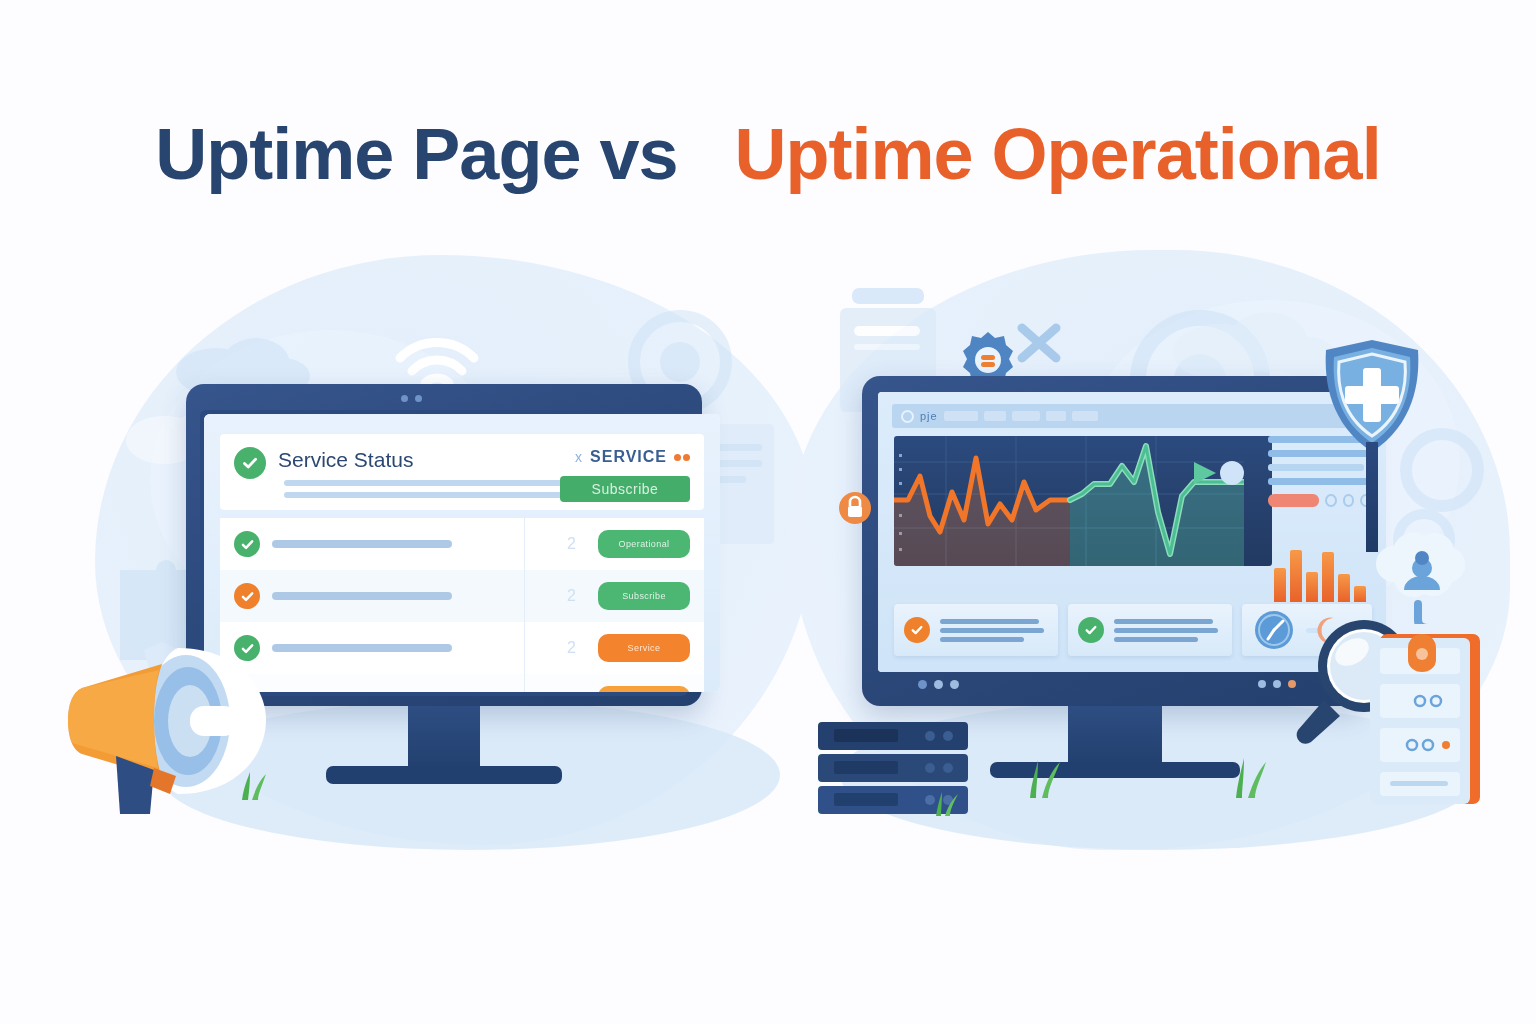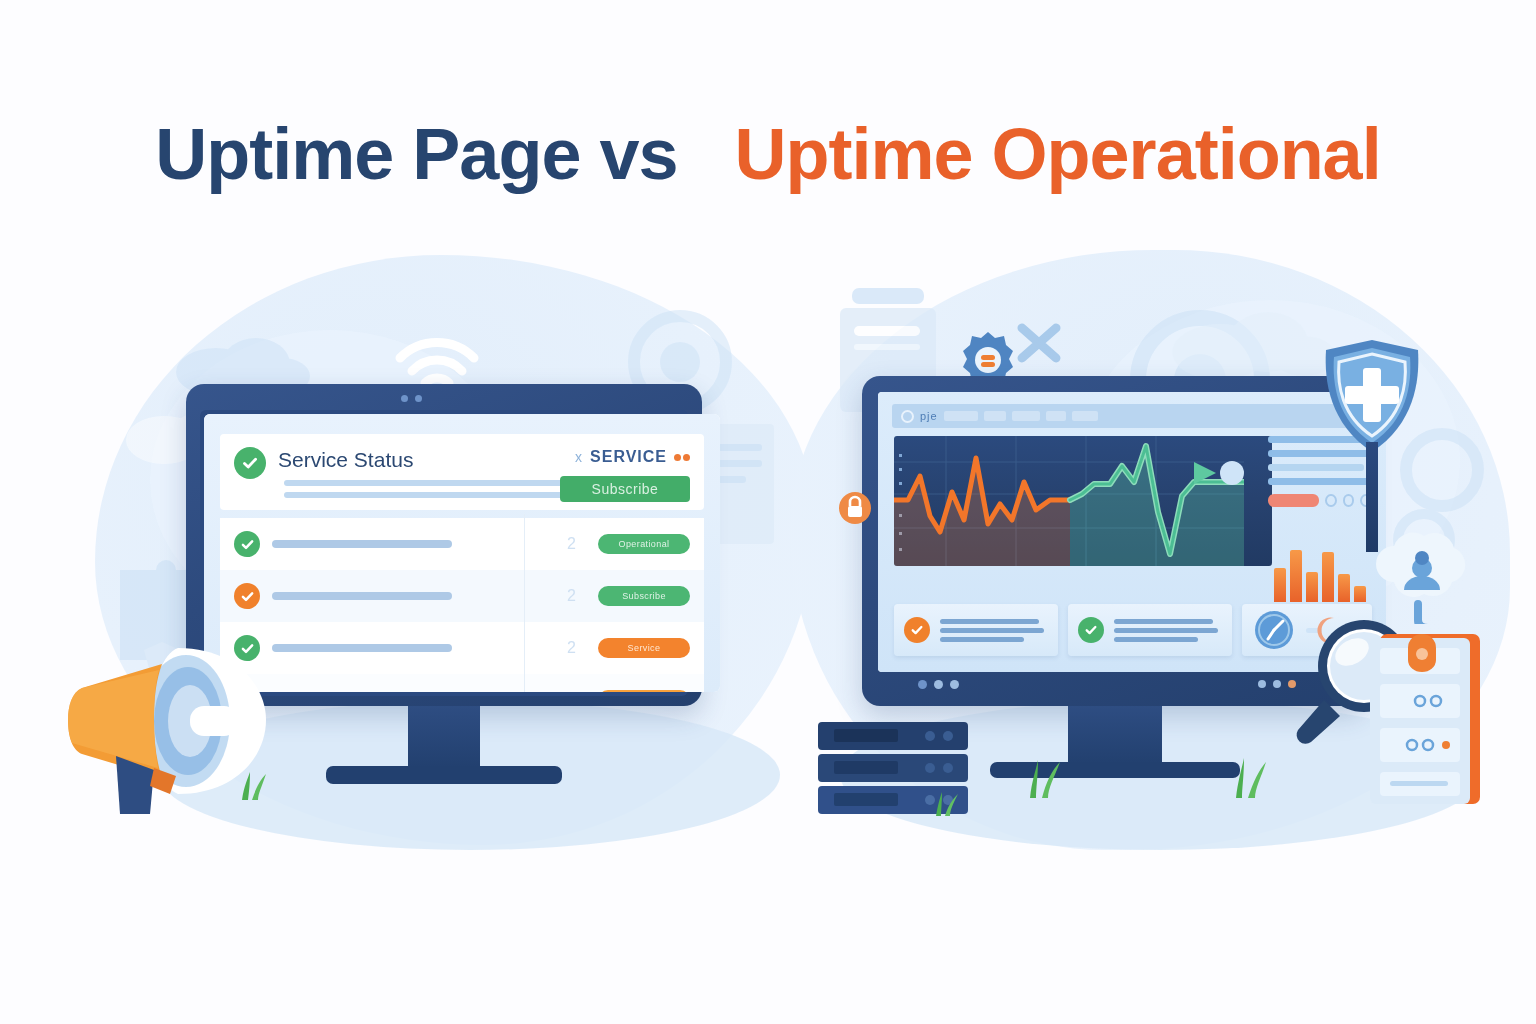--- a/index.html
+++ b/index.html
@@ -59,21 +59,21 @@
   .ss-brand .dots i{width:7px;height:7px;border-radius:50%;background:#ee7a35;display:block;}
   .ss-pill{position:absolute;right:14px;top:42px;width:130px;height:26px;border-radius:4px;
     background:#43ad69;color:#d9f0e1;font-size:14px;display:flex;align-items:center;justify-content:center;
     letter-spacing:.5px;filter:blur(.6px);}
   .ss-row{position:absolute;left:16px;right:16px;height:52px;background:#fff;
     display:flex;align-items:center;padding:0 14px;box-sizing:border-box;}
   .ss-row.alt{background:#f4f9fe;}
   .ss-row .rbar{height:8px;border-radius:4px;background:#aec9e6;width:180px;margin-left:12px;}
   .ss-row .rnum{color:#cfe0f2;font-size:16px;margin-left:auto;margin-right:22px;}
   .ss-sep{position:absolute;top:0;bottom:0;width:1px;background:#e4eef8;}
-  .ss-badge{width:92px;height:20px;border-radius:10px;display:flex;align-items:center;justify-content:center;
+  .ss-badge{width:92px;height:28px;border-radius:10px;display:flex;align-items:center;justify-content:center;
     font-size:9px;letter-spacing:.4px;filter:blur(.6px);flex:none;}
   .bg-green{background:#4cb673;color:#dff2e6;}
   .bg-orange{background:#f3832d;color:#ffe7d2;}
   .bg-orange2{background:#f8a13c;color:#fff;}
 
   
   .dash{position:absolute;inset:0;background:linear-gradient(180deg,#dcecfb,#cfe4f8);}
   .dash-toolbar{position:absolute;left:14px;right:14px;top:12px;height:24px;border-radius:3px;
     background:#b9d5f0;display:flex;align-items:center;gap:6px;padding:0 9px;box-sizing:border-box;}
   .dash-toolbar .tb-o{width:9px;height:9px;border-radius:50%;border:2px solid #e8f2fc;}

